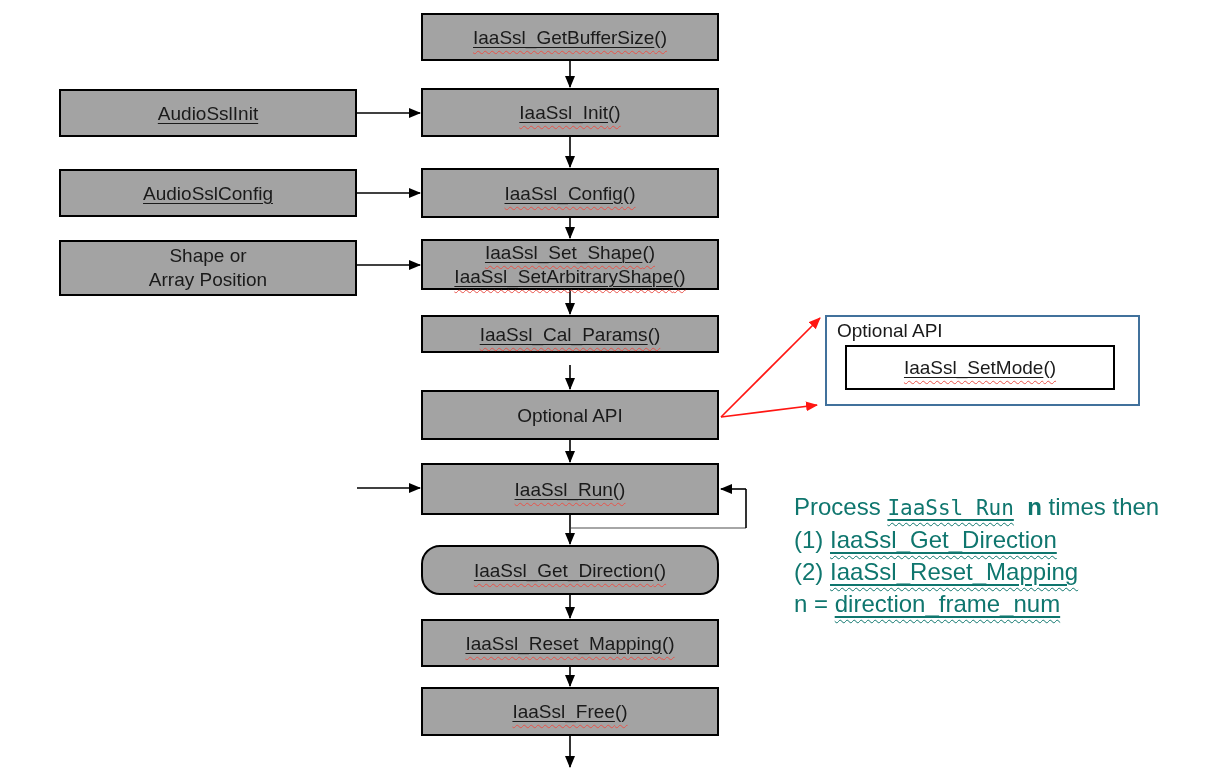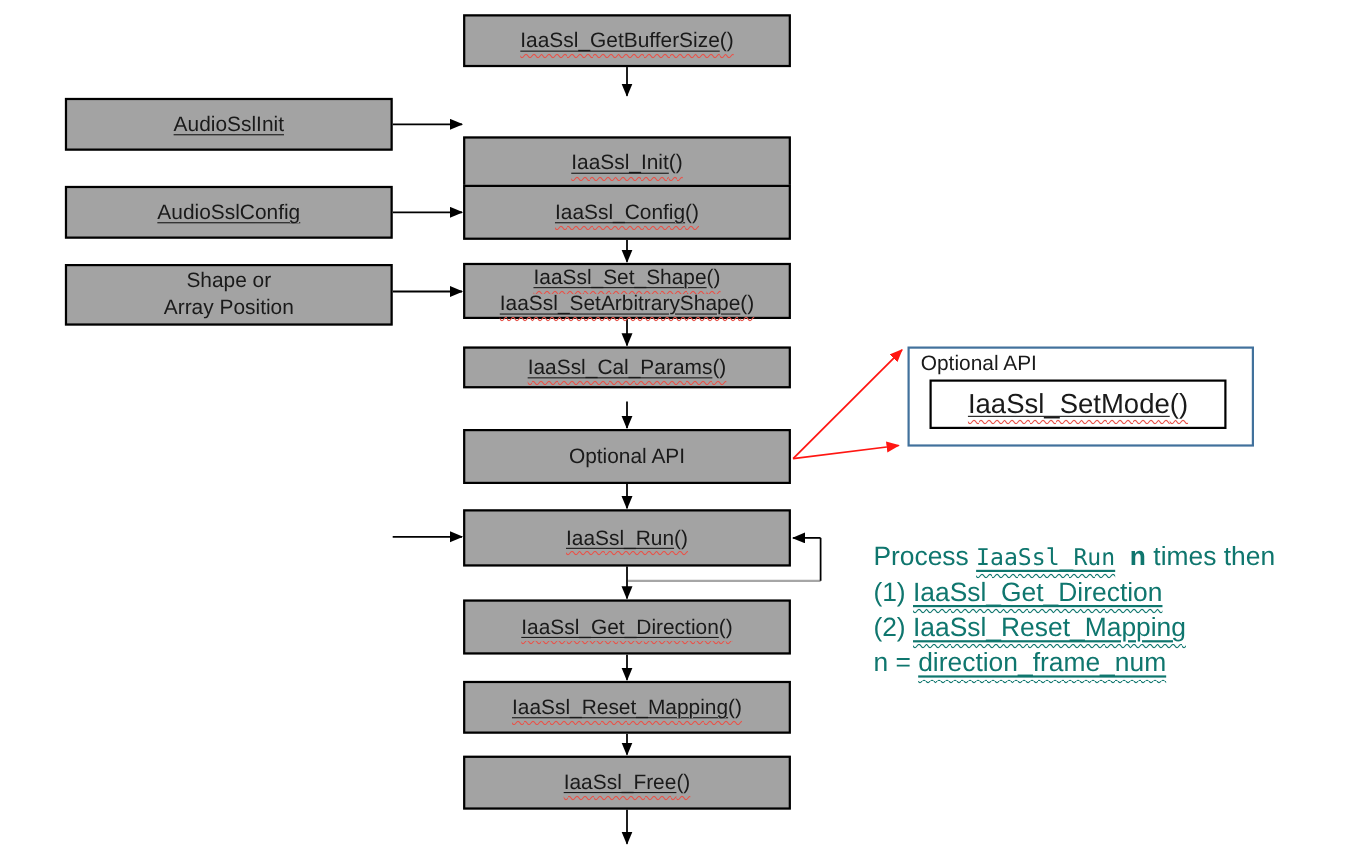--- a/index.html
+++ b/index.html
@@ -58,21 +58,21 @@
     position: absolute;
     left: 10px; top: 3px;
     font-size: 19px;
   }
   .optional-panel .inner-box {
     position: absolute;
     left: 18px; top: 28px;
     width: 270px; height: 45px;
     border: 2.5px solid #000;
     display: flex; align-items: center; justify-content: center;
-    font-size: 25px;
+    font-size: 19px;
     white-space: nowrap;
   }
 
   
   .note {
     position: absolute;
     left: 794px; top: 491px;
     width: 430px;
     color: #0f766e;
     font-size: 24px;
@@ -141,21 +141,21 @@
     <g stroke="#ff1612" stroke-width="1.6">
       <line x1="721" y1="417" x2="820" y2="318" marker-end="url(#mr)"></line>
       <line x1="721" y1="417" x2="817" y2="405" marker-end="url(#mr)"></line>
     </g>
   </svg>
 
   <div class="box col-main" style="top:13px; height:48px;">
     <span class="spell"><span class="fn">IaaSsl_GetBufferSize</span><span>()</span></span>
   </div>
 
-  <div class="box col-main" style="top:88px; height:49px;margin-top:36px;">
+  <div class="box col-main" style="top:88px; height:49px;">
     <span class="spell"><span class="fn">IaaSsl_Init</span><span>()</span></span>
   </div>
 
   <div class="box col-main" style="top:168px; height:50px;">
     <span class="spell"><span class="fn">IaaSsl_Config</span><span>()</span></span>
   </div>
 
   <div class="box col-main" style="top:239px; height:51px; line-height:24px;">
     <span class="spell"><span class="fn">IaaSsl_Set_Shape</span><span>()</span></span>
     <span class="spell"><span class="fn">IaaSsl_SetArbitraryShape</span><span>()</span></span>
@@ -166,21 +166,21 @@
   </div>
 
   <div class="box col-main" style="top:390px; height:50px;">
     <span>Optional API</span>
   </div>
 
   <div class="box col-main" style="top:463px; height:52px;">
     <span class="spell"><span class="fn">IaaSsl_Run</span><span>()</span></span>
   </div>
 
-  <div class="box col-main" style="top:545px; height:50px;">
+  <div class="box col-main" style="top:545px; height:50px;border-radius:19px;">
     <span class="spell"><span class="fn">IaaSsl_Get_Direction</span><span>()</span></span>
   </div>
 
   <div class="box col-main" style="top:619px; height:48px;">
     <span class="spell"><span class="fn">IaaSsl_Reset_Mapping</span><span>()</span></span>
   </div>
 
   <div class="box col-left" style="top:89px; height:48px;">
     <span class="spell fn">AudioSslInit</span>
   </div>

